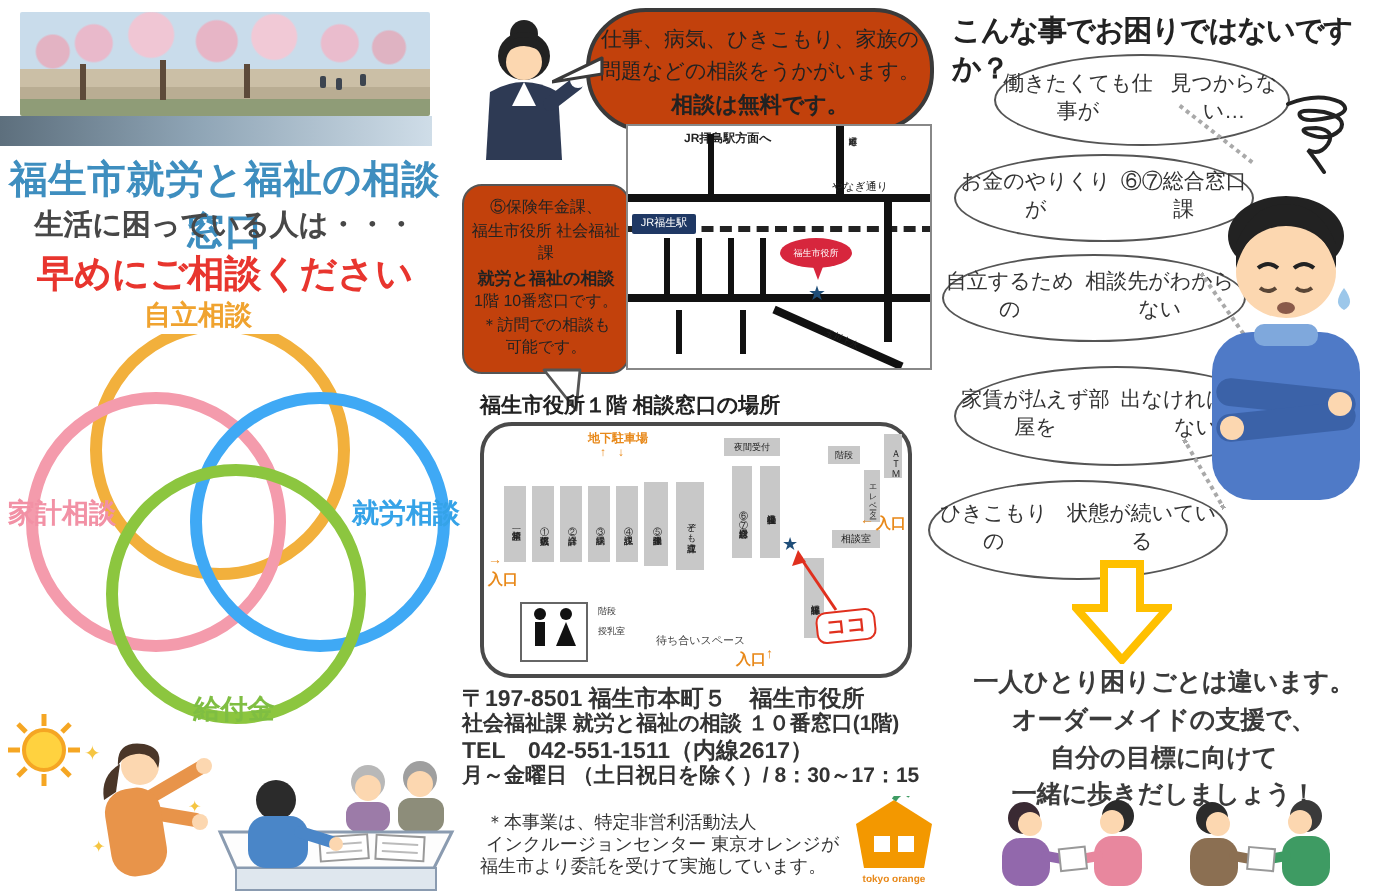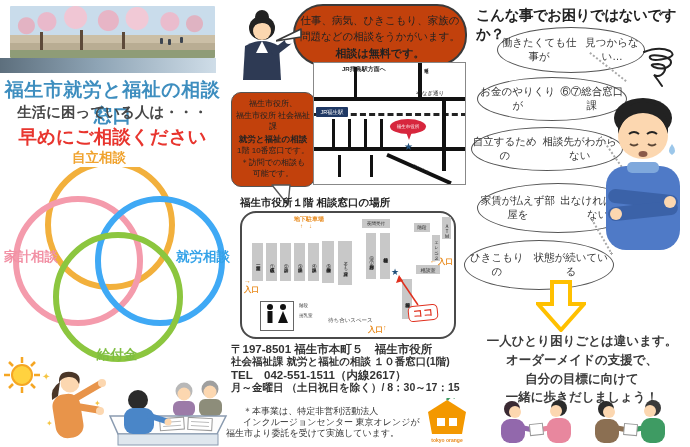--- a/index.html
+++ b/index.html
@@ -177,21 +177,21 @@
   <div class="bubble intro-bubble">
     <div>仕事、病気、ひきこもり、家族の</div>
     <div>問題などの相談をうかがいます。</div>
     <div class="b">相談は無料です。</div>
   </div>
   <svg class="abs" style="left:276px;top:26px;" width="26" height="20" viewBox="0 0 26 20">
     <polygon points="25,3 0,15 25,11" fill="#fff" stroke="#3a3a3a" stroke-width="1.6" stroke-linejoin="round"></polygon>
   </svg>
 
   <div class="bubble place-bubble">
-    <div>福生市役所、</div>
+    <div>⑤保険年金課、</div>
     <div>福生市役所 社会福祉課</div>
     <div class="b">就労と福祉の相談</div>
     <div>1階 10番窓口です。</div>
     <div>＊訪問での相談も</div>
     <div>可能です。</div>
   </div>
   <svg class="abs" style="left:266px;top:184px;" width="28" height="22" viewBox="0 0 28 22">
     <polygon points="6,1 24,1 22,21" fill="#fff" stroke="#555" stroke-width="1.4" stroke-linejoin="round"></polygon>
   </svg>
 
@@ -268,21 +268,21 @@
     <div class="abs orange" style="left:126px;top:112px;font-size:7.5px;">入口</div>
     <div class="abs orange" style="left:141px;top:111px;font-size:7px;">↑</div>
   </div>
 
   <div class="contact" style="left:231px;top:342px;font-size:11.5px;font-weight:600;">〒197-8501 福生市本町５　福生市役所</div>
   <div class="contact" style="left:231px;top:355px;font-size:10.5px;font-weight:600;">社会福祉課 就労と福祉の相談 １０番窓口(1階)</div>
   <div class="contact" style="left:231px;top:368px;font-size:11.5px;font-weight:600;">TEL　042-551-1511（内線2617）</div>
   <div class="contact" style="left:231px;top:381px;font-size:10.5px;font-weight:600;">月～金曜日 （土日祝日を除く）/ 8：30～17：15</div>
   <div class="note" style="left:243px;top:405px;">＊本事業は、特定非営利活動法人</div>
   <div class="note" style="left:243px;top:416px;">インクルージョンセンター 東京オレンジが</div>
-  <div class="note" style="left:226px;top:427px;">福生市より委託を受けて実施しています。</div>
+  <div class="note" style="left:240px;top:427px;">福生市より委託を受けて実施しています。</div>
 
   <svg class="abs" style="left:426px;top:398px;" width="42" height="38" viewBox="0 0 42 38">
     <polygon points="21,2 40,14 36,36 6,36 2,14" fill="#F39800"></polygon>
     <path d="M21,2 Q25,-4 29,0" stroke="#3E9B63" stroke-width="2.5" fill="none"></path>
     <rect x="11" y="20" width="8" height="8" fill="#fff"></rect>
     <rect x="23" y="20" width="8" height="8" fill="#fff"></rect>
   </svg>
   <div class="logo-caption">tokyo orange</div>
 
   <div class="abs worry-header">こんな事でお困りではないですか？</div>

